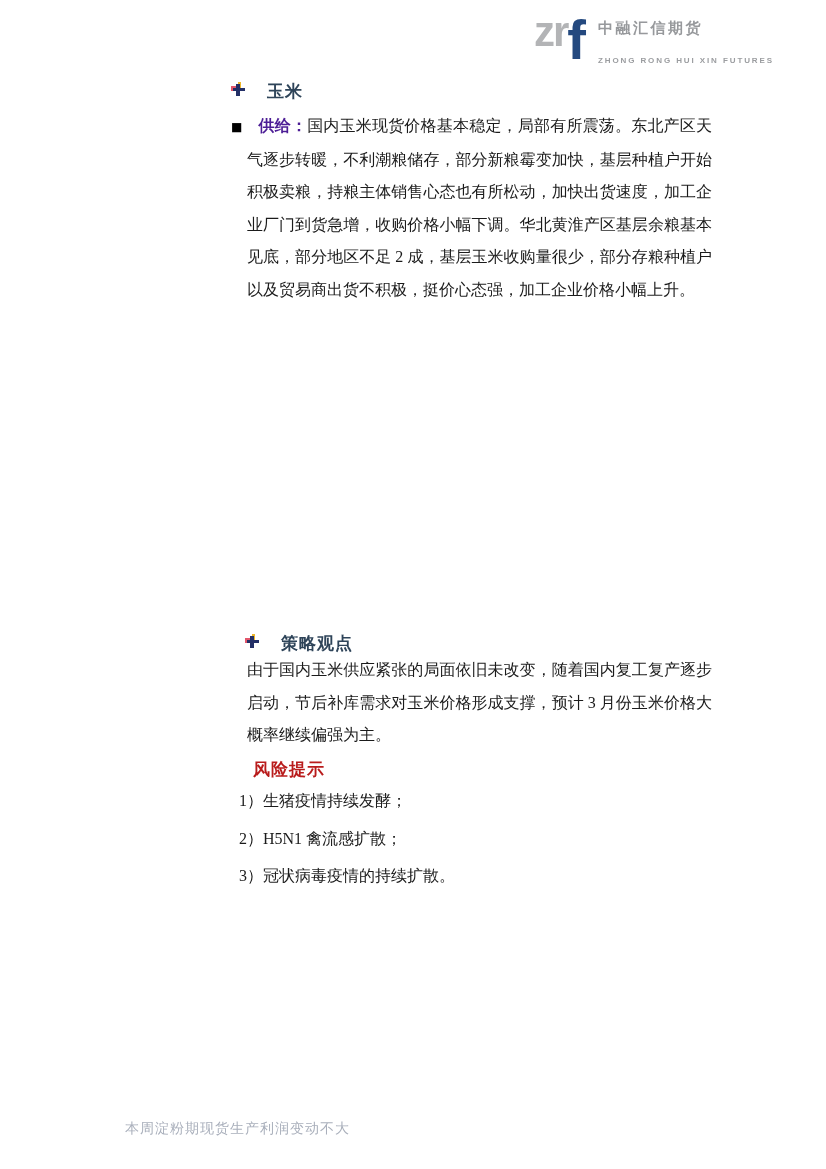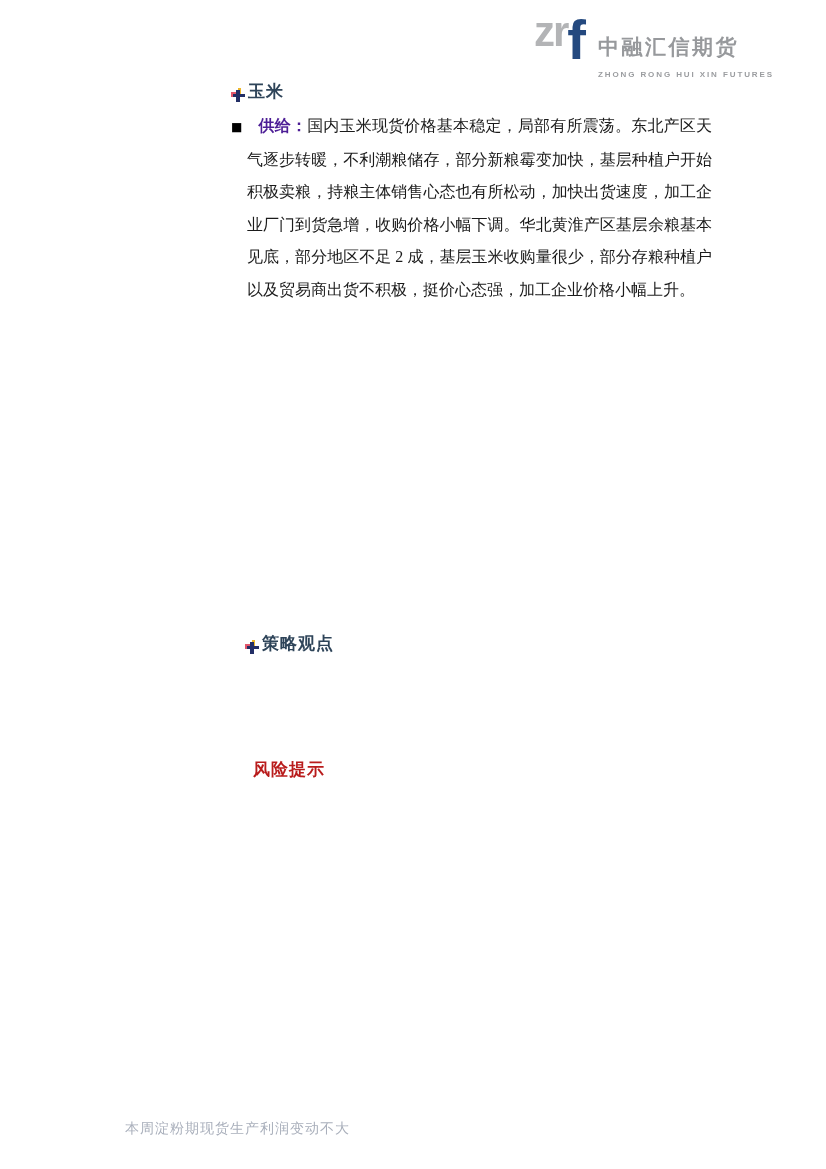--- a/index.html
+++ b/index.html
@@ -19,37 +19,37 @@
     font-family:"Liberation Sans",sans-serif;font-weight:700;
     font-size:42px;letter-spacing:-2px;color:#b3b4b6;line-height:0.78;
   }
   .logo-f{
     font-family:"Liberation Sans",sans-serif;font-weight:700;
     font-size:56px;color:#24497f;line-height:0.62;position:relative;top:9px;
   }
   .logo-names{margin-left:12px;display:flex;flex-direction:column;justify-content:flex-start;padding-top:6px;}
   .logo-cn{
     font-family:"Liberation Sans",sans-serif;font-weight:700;
-    font-size:21px;color:#97999c;letter-spacing:2.5px;line-height:1.1;margin-top:15px;
+    font-size:15px;color:#97999c;letter-spacing:2.5px;line-height:1.1;
   }
   .logo-en{
     font-family:"Liberation Sans",sans-serif;font-weight:700;
-    font-size:8px;color:#9b9da0;letter-spacing:1.9px;margin-top:12px;white-space:nowrap;
+    font-size:8px;color:#9b9da0;letter-spacing:1.9px;margin-top:19px;white-space:nowrap;
   }
 
   
   .marker{position:relative;display:inline-block;width:14px;height:14px;flex:0 0 14px;}
   .marker i{position:absolute;display:block;}
   .m-y{left:7px;top:0;width:3px;height:7px;background:#edb72c;}
   .m-r{left:0;top:4px;width:5px;height:5px;background:#e2566b;}
   .m-v{left:5px;top:2px;width:4px;height:12px;background:#232f66;}
   .m-h{left:2px;top:6px;width:12px;height:3px;background:#232f66;}
 
   
-  .sec-title{position:absolute;display:flex;align-items:flex-end;gap:3px;}
+  .sec-title{position:absolute;display:flex;align-items:flex-start;gap:22px;}
   .sec-title h2{
     margin:0;font-family:"Liberation Sans",sans-serif;font-weight:700;
     font-size:17px;color:#2e4459;letter-spacing:1px;line-height:1.2;
   }
   #corn-title{left:231px;top:82px;}
   #strategy-title{left:245px;top:634px;}
   #risk-title{
     position:absolute;left:253px;top:758px;margin:0;
     font-family:"Liberation Sans",sans-serif;font-weight:700;
     font-size:17px;color:#b91c1c;letter-spacing:1px;
@@ -122,18 +122,26 @@
 
   <section class="sec-title" id="strategy-title">
     <span class="marker">
       <i class="m-y"></i>
         <i class="m-r"></i>
         <i class="m-v"></i>
         <i class="m-h"></i>
     </span>
     <h2>策略观点</h2>
   </section>
+  <div class="strategy-para">
+    <p>由于国内玉米供应紧张的局面依旧未改变，随着国内复工复产逐步启动，节后补库需求对玉米价格形成支撑，预计 3 月份玉米价格大概率继续偏强为主。</p>
+  </div>
 
   <h3 id="risk-title">风险提示</h3>
+  <ol id="risk-list">
+    <li>1）生猪疫情持续发酵；</li>
+    <li>2）H5N1 禽流感扩散；</li>
+    <li>3）冠状病毒疫情的持续扩散。</li>
+  </ol>
 
   <footer class="footer-disclaimer">本周淀粉期现货生产利润变动不大</footer>
 
 </div>
 
 </body></html>

